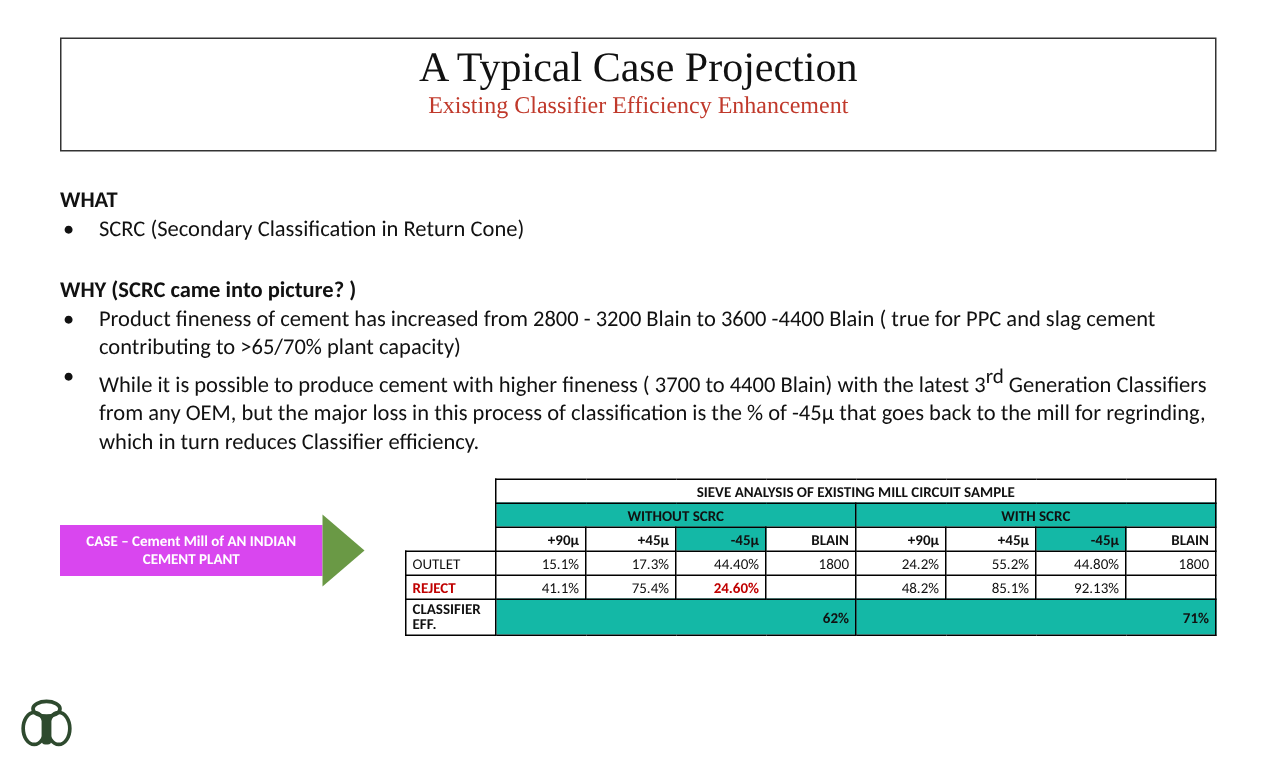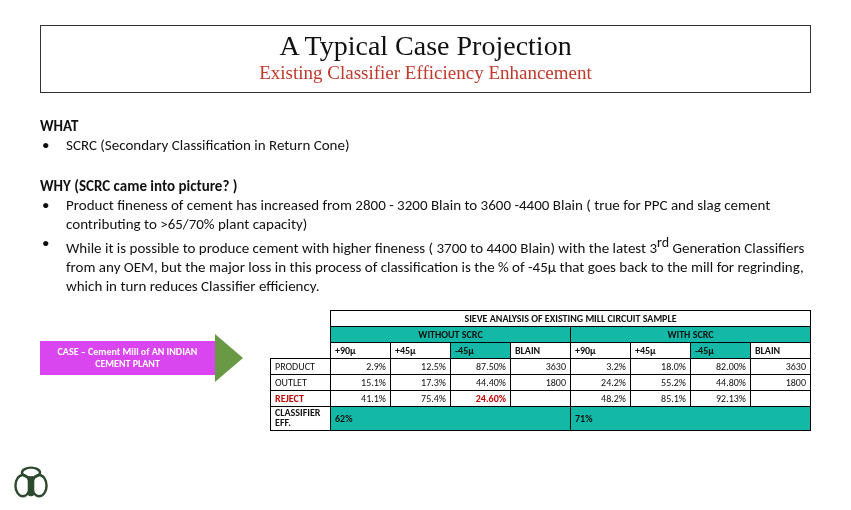--- a/index.html
+++ b/index.html
@@ -8,30 +8,30 @@
     height: 510px;
     font-family: Calibri, Arial, sans-serif;
     background: #fff;
     position: relative;
     overflow: hidden;
   }
   .title-box {
     margin: 25px 40px 0 40px;
     border: 1px solid #333;
     text-align: center;
-    padding: 4px 0 8px 0;
+    padding: 4px 0 20px 0;
   }
   .title-box h1 {
     font-size: 28px;
     font-weight: 400;
     color: #111;
     font-family: "Times New Roman", serif;
   }
   .title-box .subtitle {
-    font-size: 19px;
+    font-size: 16px;
     color: #c0392b;
     font-family: "Times New Roman", serif;
   }
   .body {
     padding: 16px 40px 0 40px;
     font-size: 15px;
     color: #111;
   }
   .section-head {
     font-weight: bold;
@@ -103,21 +103,21 @@
     text-align: right;
     font-weight: normal;
     height: 15px;
     vertical-align: middle;
     white-space: nowrap;
     overflow: visible;
   }
   table.sieve .lbl { text-align: left; }
   table.sieve .yellow { background: #14b8a6; font-weight: bold; }
   table.sieve .red { color: #c00000; font-weight: bold; }
-  table.sieve .center { text-align: left; }
+  table.sieve .center { text-align: right; }
   table.sieve .bold { font-weight: bold; }
   table.sieve .title-row td { text-align: center; font-weight: bold; }
   .logo {
     position: absolute;
     bottom: 8px;
     left: 14px;
     width: 34px;
     height: 36px;
   }
 </style>
@@ -174,31 +174,20 @@
           <td class="bold center">+90µ</td>
           <td class="bold center">+45µ</td>
           <td class="yellow center">-45µ</td>
           <td class="bold center">BLAIN</td>
           <td class="bold center">+90µ</td>
           <td class="bold center">+45µ</td>
           <td class="yellow center">-45µ</td>
           <td class="bold center">BLAIN</td>
         </tr>
         <tr>
-          <td class="lbl">PRODUCT</td>
-          <td>2.9%</td>
-          <td>12.5%</td>
-          <td>87.50%</td>
-          <td>3630</td>
-          <td>3.2%</td>
-          <td>18.0%</td>
-          <td>82.00%</td>
-          <td>3630</td>
-        </tr>
-        <tr>
           <td class="lbl">OUTLET</td>
           <td>15.1%</td>
           <td>17.3%</td>
           <td>44.40%</td>
           <td>1800</td>
           <td>24.2%</td>
           <td>55.2%</td>
           <td>44.80%</td>
           <td>1800</td>
         </tr>

